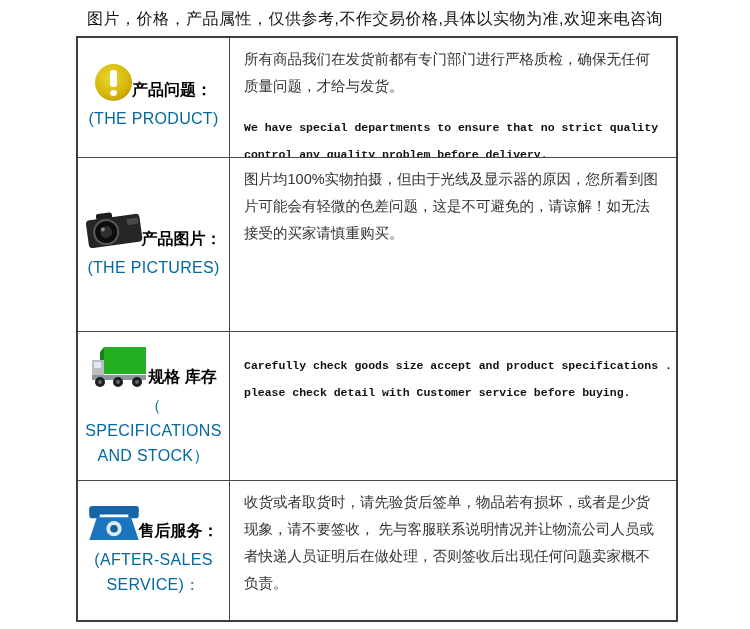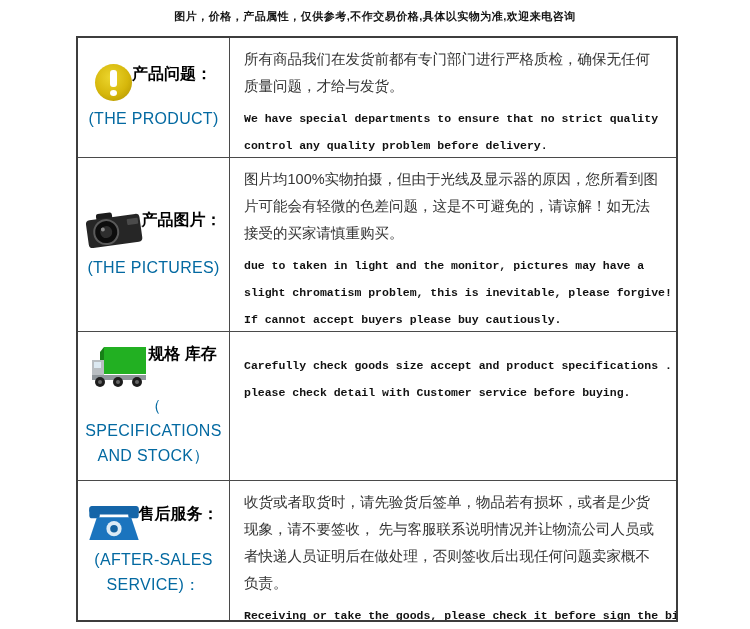--- a/index.html
+++ b/index.html
@@ -2,22 +2,22 @@
 <html><head>
 <meta charset="utf-8">
 <style>
   * { box-sizing: border-box; margin: 0; padding: 0; }
   html, body { width: 750px; height: 629px; background: #ffffff; }
   body { font-family: "Liberation Sans", sans-serif; position: relative; overflow: hidden; }
 
   .notice {
     text-align: center;
     padding-top: 9px;
-    font-size: 11px;
-    font-weight: bold;
+    font-size: 16px;
+    font-weight: normal;
     color: #151515;
     letter-spacing: 0.5px;
   }
 
   .info-table {
     position: absolute;
     left: 76px; top: 36px;
     width: 602px; height: 586px;
     border: 2px solid #3d3d3d;
     display: grid;
@@ -26,30 +26,30 @@
     background: #fff;
   }
   .cell { overflow: hidden; }
   .bt { border-top: 1px solid #4a4a4a; }
   .cl {
     border-right: 1px solid #4a4a4a;
     display: flex; flex-direction: column;
     align-items: center; justify-content: center;
     gap: 5px;
   }
-  .tline { display: flex; align-items: flex-start; }
+  .tline { display: flex; align-items: flex-end; }
   .cl .cn { font-size: 16px; font-weight: bold; color: #000; white-space: nowrap; }
   .cl .en {
     font-size: 16px; font-weight: normal; color: #0369a1;
     letter-spacing: 0.3px; line-height: 25px; text-align: center;
   }
   .cr { padding: 8px 16px 0 14px; }
   .cnp { font-size: 14.5px; color: #333; line-height: 27px; }
   .enp {
-    margin-top: 5px;
+    margin-top: 14px;
     font-family: "Liberation Mono", "DejaVu Sans Mono", monospace;
     font-size: 11.5px; font-weight: bold; color: #111;
   }
   .enp div { line-height: 27px; white-space: nowrap; }
 
   
   .ic-excl {
     flex: 0 0 auto;
     width: 37px; height: 37px; border-radius: 50%;
     background: radial-gradient(circle at 42% 36%, #ecd62e 0%, #d6b70b 55%, #a98c00 100%);
@@ -96,25 +96,20 @@
         <circle cx="20" cy="21" r="12" fill="#0d0d0d" stroke="#5a5a5a" stroke-width="2"></circle>
         <circle cx="20" cy="21" r="6" fill="#2e2e2e"></circle>
         <circle cx="17" cy="18" r="2" fill="#8a8a8a"></circle>
       </svg>
       <span class="cn">产品图片：</span>
     </div>
     <div class="en">(THE PICTURES)</div>
   </div>
   <div class="cell cr bt">
     <div class="cnp">图片均100%实物拍摄，但由于光线及显示器的原因，您所看到图片可能会有轻微的色差问题，这是不可避免的，请谅解！如无法接受的买家请慎重购买。</div>
-    <div class="enp">
-      <div>due to taken in light and the monitor, pictures may have a</div>
-      <div>slight chromatism problem, this is inevitable, please forgive!</div>
-      <div>If cannot accept buyers please buy cautiously.</div>
-    </div>
   </div>
 
   <div class="cell cl bt">
     <div class="tline">
       <svg width="58" height="44" viewBox="0 0 58 44">
         <rect x="14" y="3" width="42" height="27" fill="#22b022"></rect>
         <path d="M14 3 l-4 5 v22 h4 z" fill="#178017"></path>
         <path d="M2 16 h12 v16 H2 z" fill="#b9bec2"></path>
         <rect x="4" y="18" width="7" height="6" fill="#dce9f2"></rect>
         <rect x="2" y="31" width="54" height="5" fill="#8f969b"></rect>

